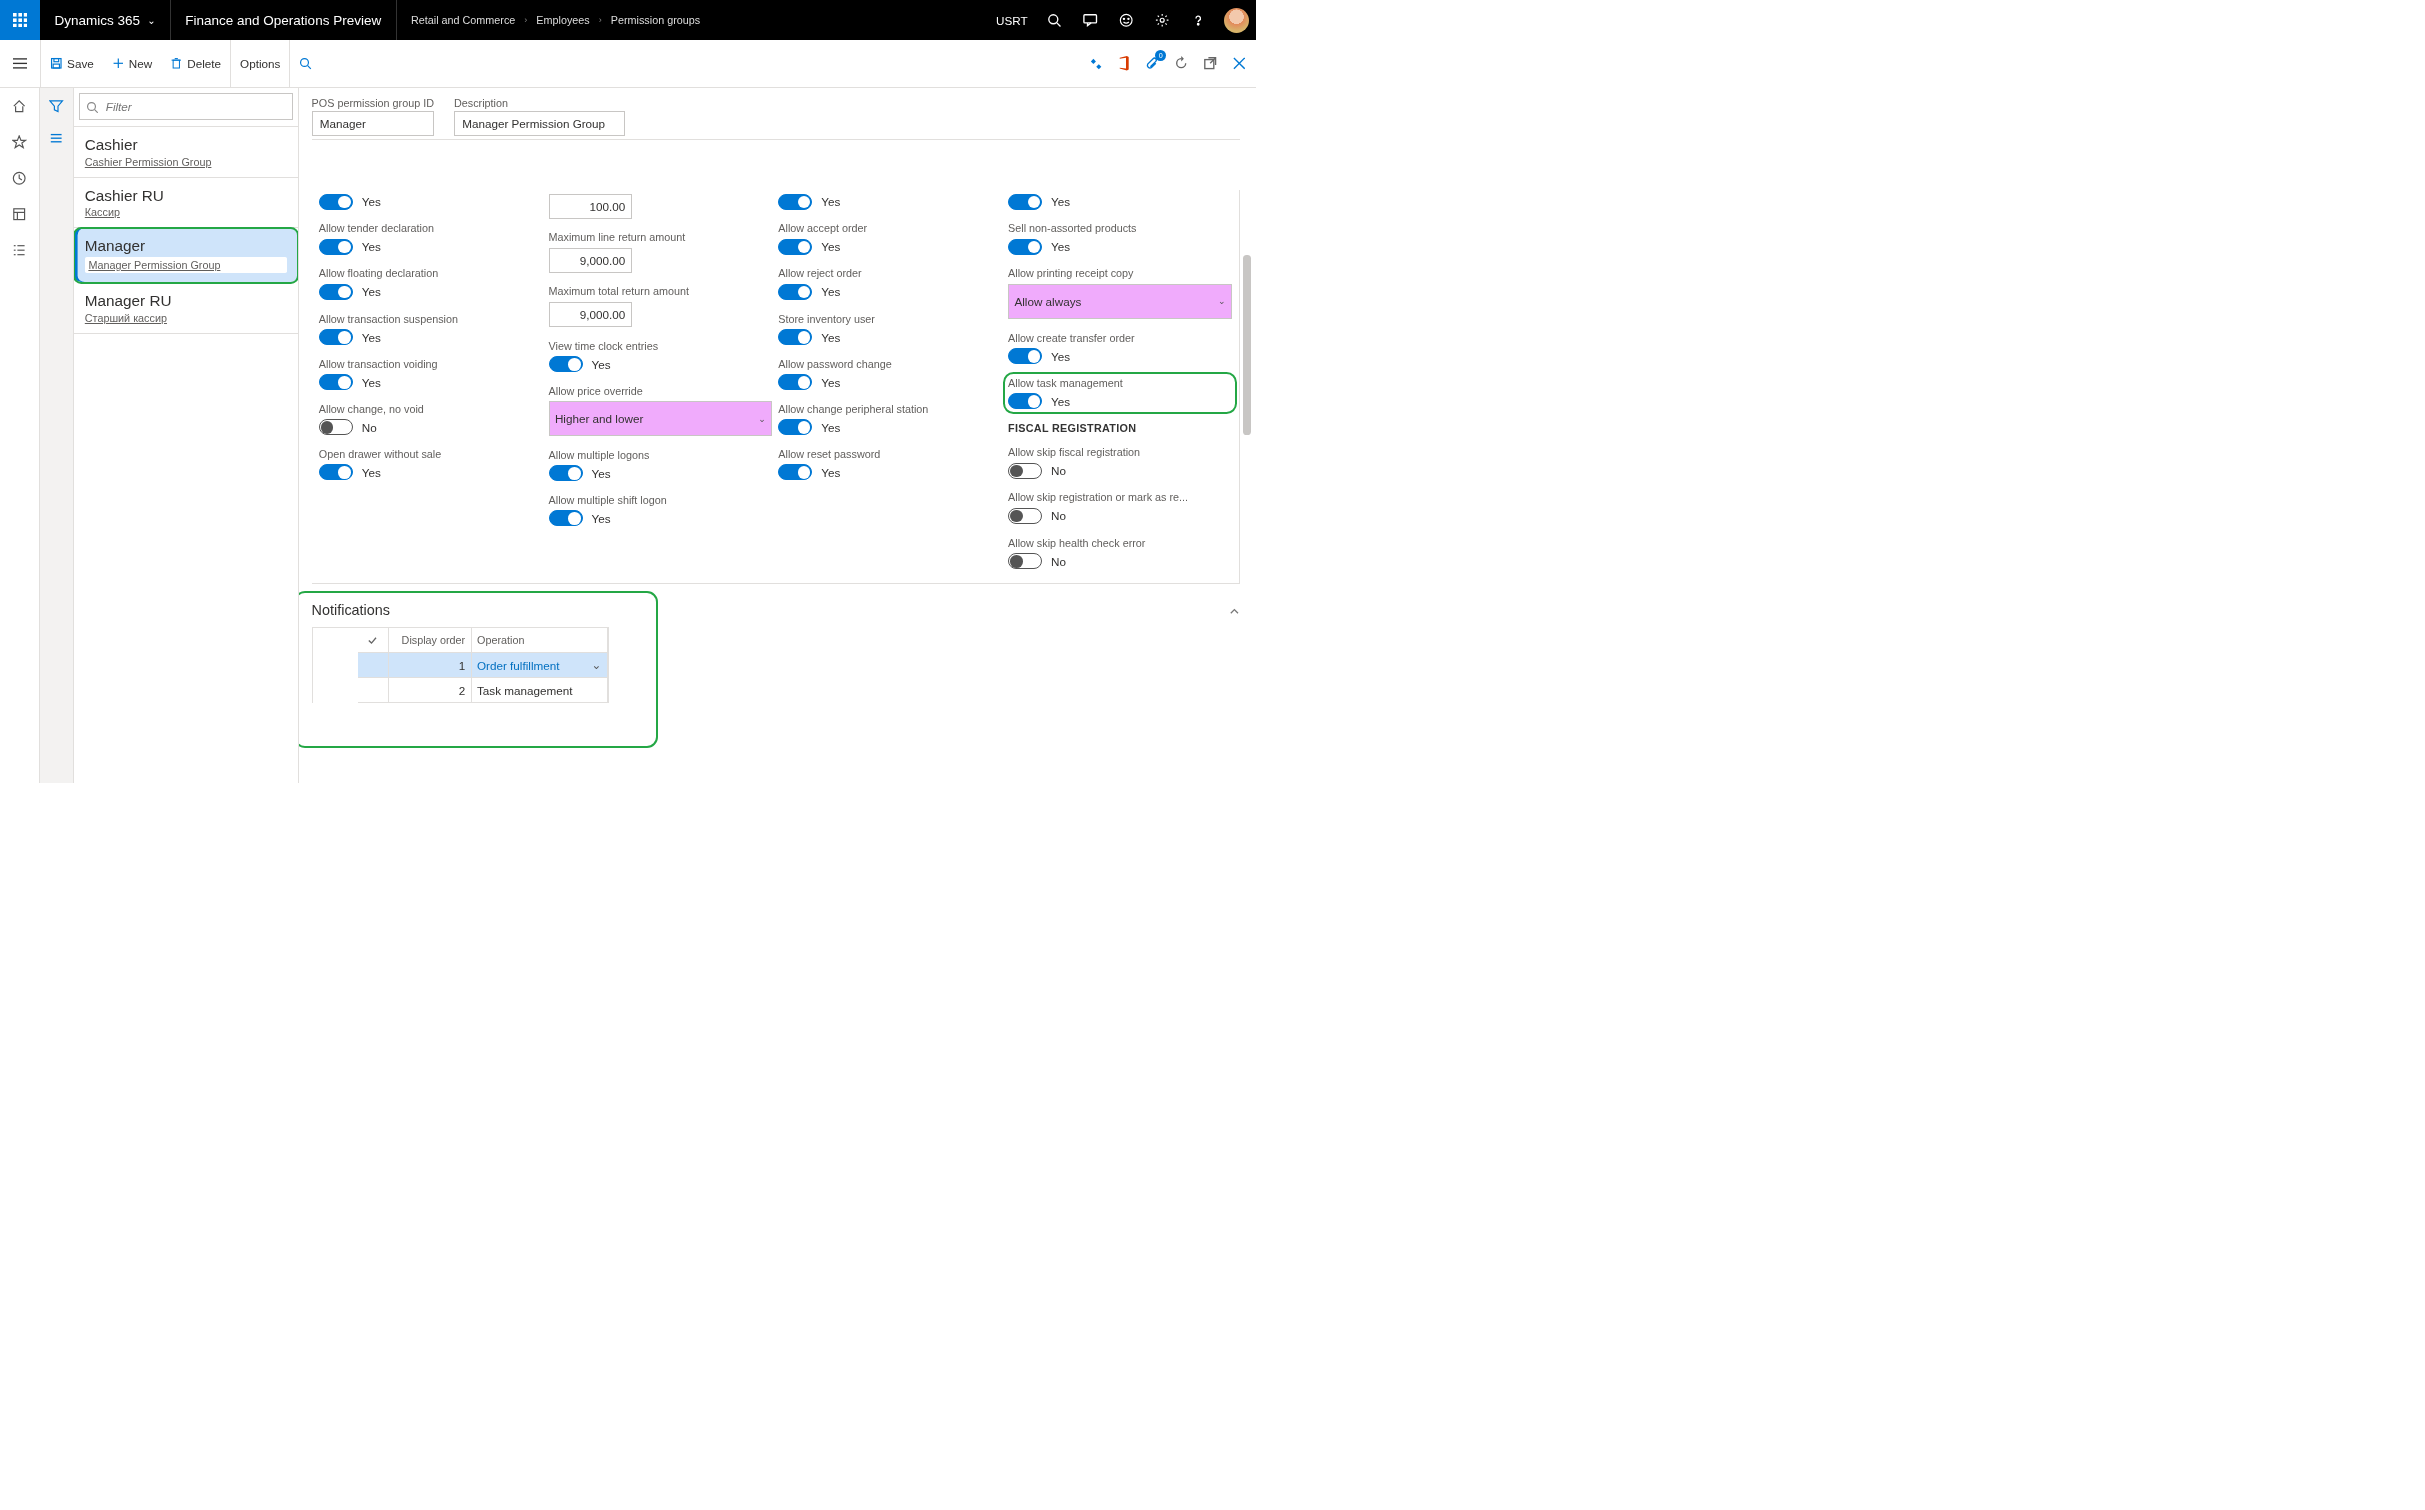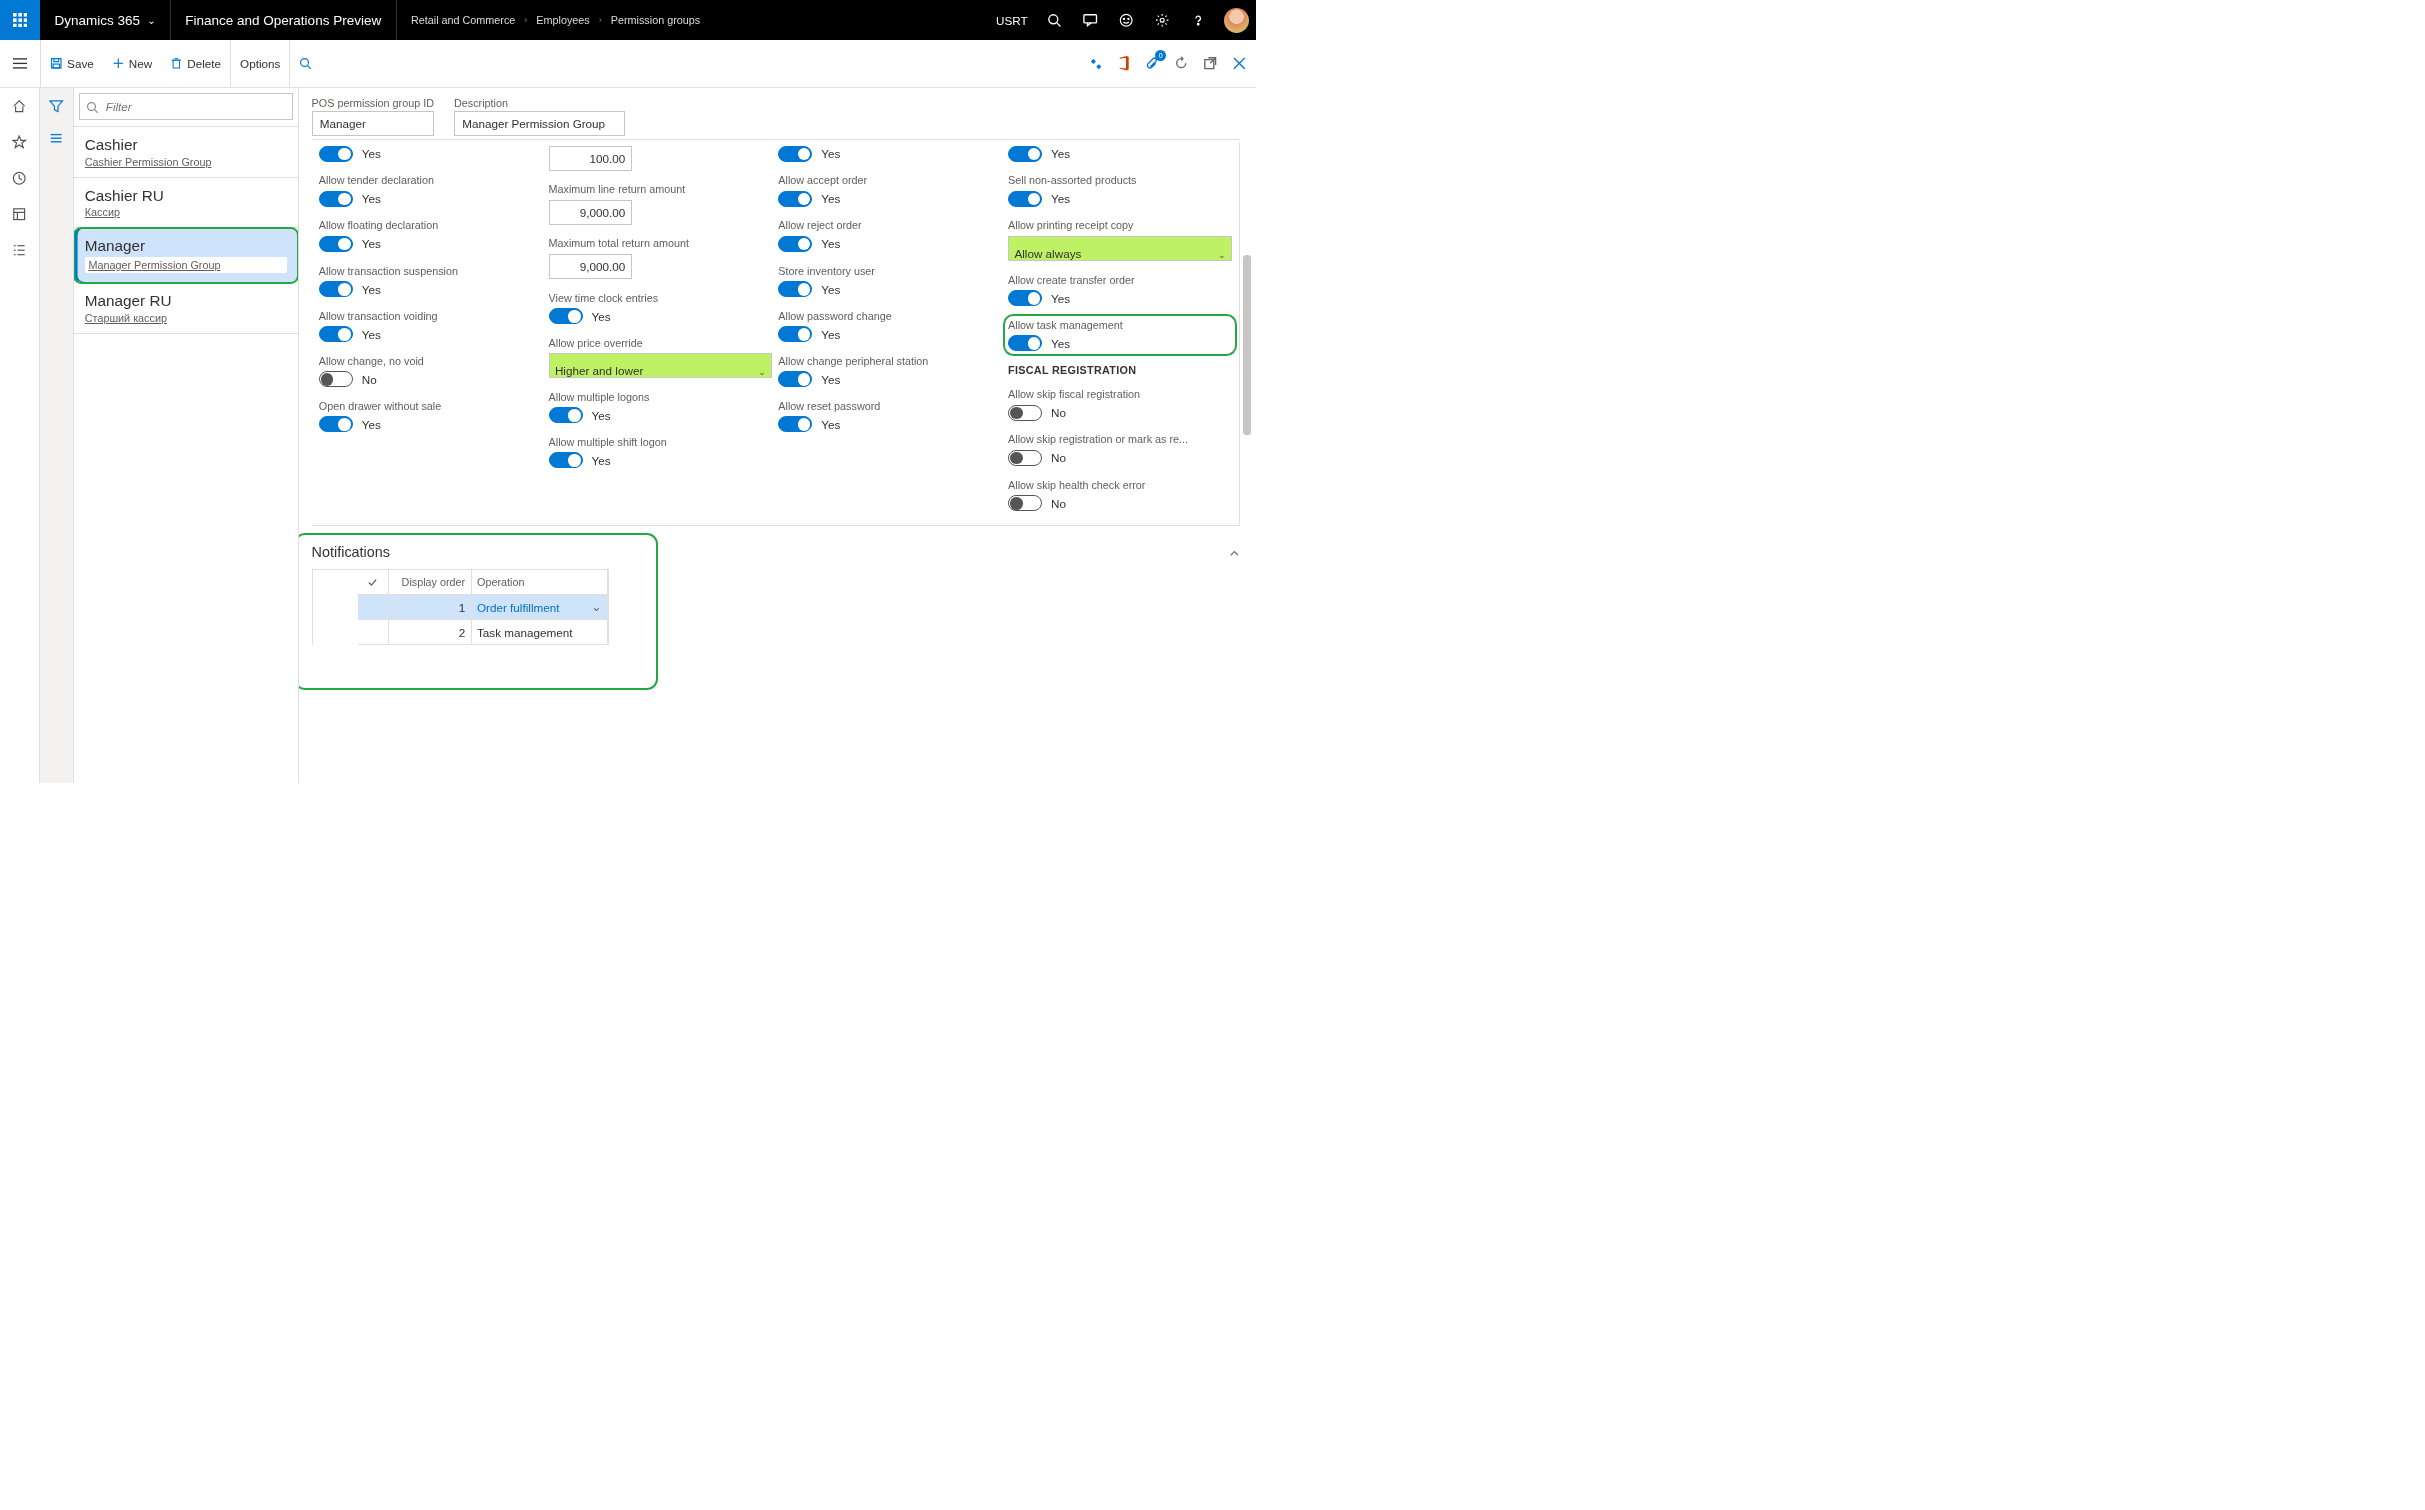--- a/index.html
+++ b/index.html
@@ -197,20 +197,21 @@
     margin-top: 3.6px;
     padding-top: 1.8px;
   }
   .formgrid {
     display: grid;
     grid-template-columns: repeat(4, 1fr);
     column-gap: 6px;
     padding: 3.6px 7.2px 14.4px 7.2px;
     border-bottom: 0.9px solid var(--light-border);
     border-right: 0.9px solid var(--light-border);
+    margin-top: 48px;
   }
   .col { display:flex; flex-direction:column; gap: 12.6px; }
   .field .flabel { font-size: 10.8px; color: var(--muted); margin-bottom: 4.5px; }
   .field .toggle-row { display:flex; align-items:center; gap:9px; }
   .section-head { font-size: 10.8px; font-weight: 700; color:#333; letter-spacing: 0.3px; }
 
   
   .toggle {
     width: 34px; height: 16px; border-radius: 8px;
     background: #fff; border: 0.9px solid #555; position: relative; cursor:pointer;
@@ -223,23 +224,23 @@
   .toggle.on { background: var(--blue); border-color: var(--blue); }
   .toggle.on .knob { left: auto; right: 0.9px; background: #fff; }
   .yn { font-size: 11.7px; }
 
   .num-input {
     border: 0.9px solid var(--border); height: 25px; width: 83px;
     text-align: right; padding: 0 5.4px; font-size: 11.7px; background:#fff;
     display:flex; align-items:center; justify-content:flex-end;
   }
   .select {
-    border: 0.9px solid var(--border); height: 25px;
-    display:flex; align-items:flex-end; justify-content:space-between;
-    padding: 0 5.4px; font-size: 11.7px; background:#bef264; cursor:pointer;
+    border: 0.9px solid var(--border); height: 35px;
+    display:flex; align-items:center; justify-content:space-between;
+    padding: 0 5.4px; font-size: 11.7px; background:#f0abfc; cursor:pointer;
     min-width: 171px;
   }
   .select .caret { font-size: 9px; color: #555; }
 
   .hl-field {
     outline: 2.7px solid var(--highlight-green);
     outline-offset: 3.6px;
     border-radius: 5.4px;
   }
 

